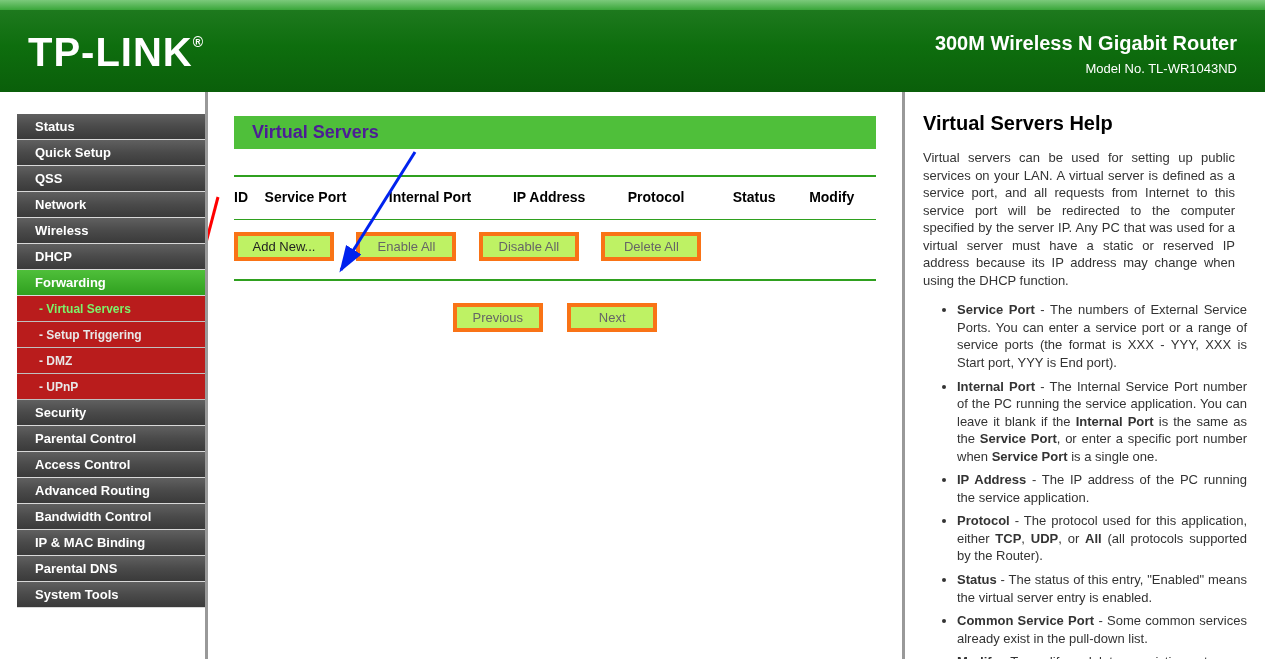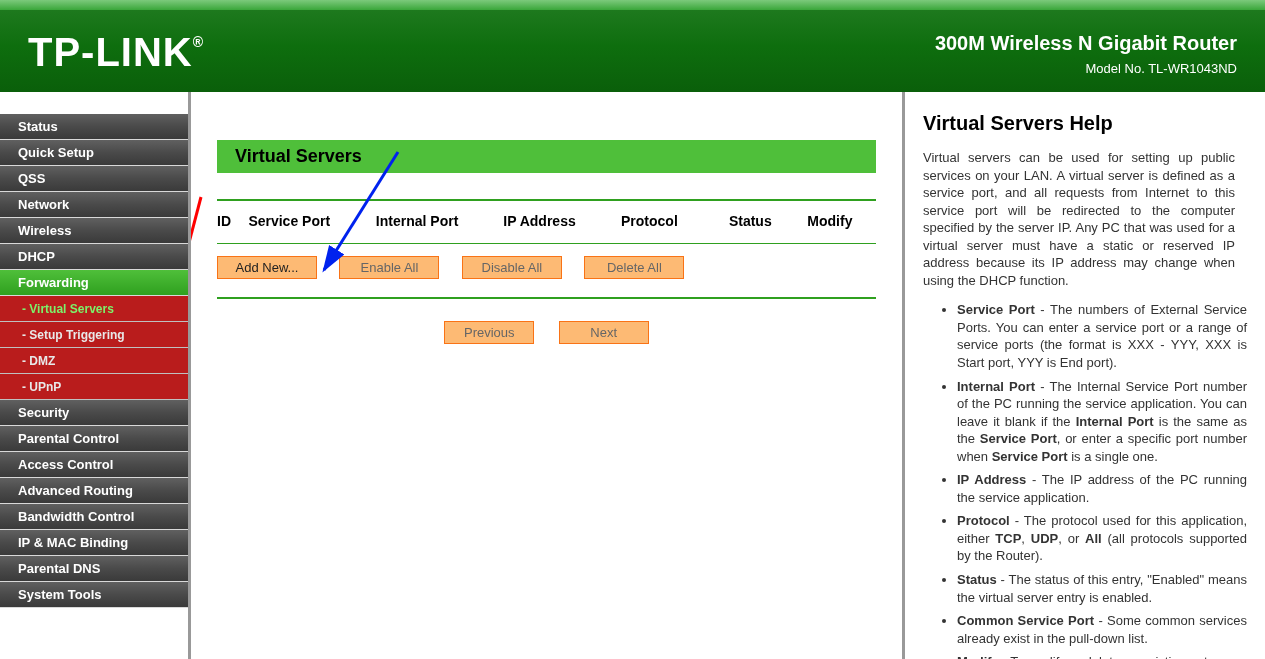--- a/index.html
+++ b/index.html
@@ -19,21 +19,21 @@
   .logo {
     position:absolute; left:28px; top:30px;
     font-size:40px; font-weight:900; letter-spacing:1px;
     font-family: Arial, Helvetica, sans-serif;
   }
   .logo .reg { font-size:14px; vertical-align:top; position:relative; top:4px; }
   .header-right { position:absolute; right:28px; top:32px; text-align:right; }
   .header-title { font-size:20px; font-weight:bold;text-align:center; }
   .header-model { font-size:13px; margin-top:6px; }
   
-  .body-wrap { display:flex; height:calc(659px - 92px); }
+  .body-wrap { display:flex; height:calc(659px - 92px);padding-left:17px; }
   .sidebar { width:188px; background:#fff; padding-top:22px; }
   .nav-item {
     height:26px; line-height:26px;
     padding-left:18px;
     font-size:13px; font-weight:bold; color:#fff;
     border-bottom:1px solid #d9d9d9;
     cursor:pointer;
     background: linear-gradient(to bottom, #606060 0%, #4a4a4a 50%, #3a3a3a 100%);
   }
   .nav-item.active {
@@ -52,44 +52,43 @@
   .main {
     flex:1;
     position:relative;
     border-left:3px solid #999;
     border-right:3px solid #999;
     padding:24px 26px 0 26px;
     overflow:hidden;
   }
   .page-title-bar {
     background:#4fbf3a;
-    color:#000000;
+    color:#4c1d95;
     font-size:18px; font-weight:bold;
     padding:6px 18px;
     margin-bottom:26px;
-    margin-top:24px;
   }
   .table-hr { border:0; border-top:2px solid #2fa01f; margin:0 0 8px 0; }
   .table-header { display:flex; font-size:14px; font-weight:bold; color:#000; padding:4px 0 14px 0; }
   .col-id { width:32px; }
   .col-sp { width:130px; }
   .col-ip { width:130px; }
   .col-addr { width:120px; }
   .col-proto { width:110px; }
   .col-status { width:80px; }
   .col-mod { width:70px; }
   .btn-row { padding:4px 0 18px 0; }
   .btn {
     display:inline-block;
     min-width:100px;
     padding:3px 10px;
     font-size:13px;
     color:#666;
-    background:#fdba74;
-    border:1px solid #f97316;
+    background:#bef264;
+    border:4px solid #f97316;
     margin-right:18px;
     cursor:pointer;
     text-align:center;
   }
   .btn.dark { color:#222; }
   .pager { text-align:center; padding-top:14px; }
   .pager .btn { min-width:90px; margin:0 10px; }
   
   .arrows { position:absolute; left:0; top:0; pointer-events:none; }
   

